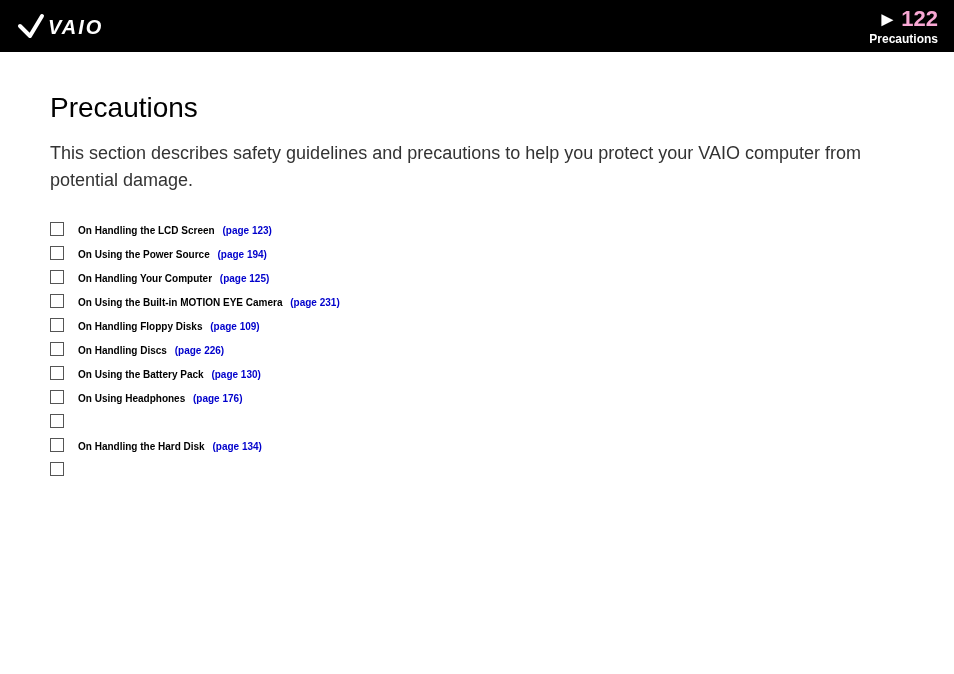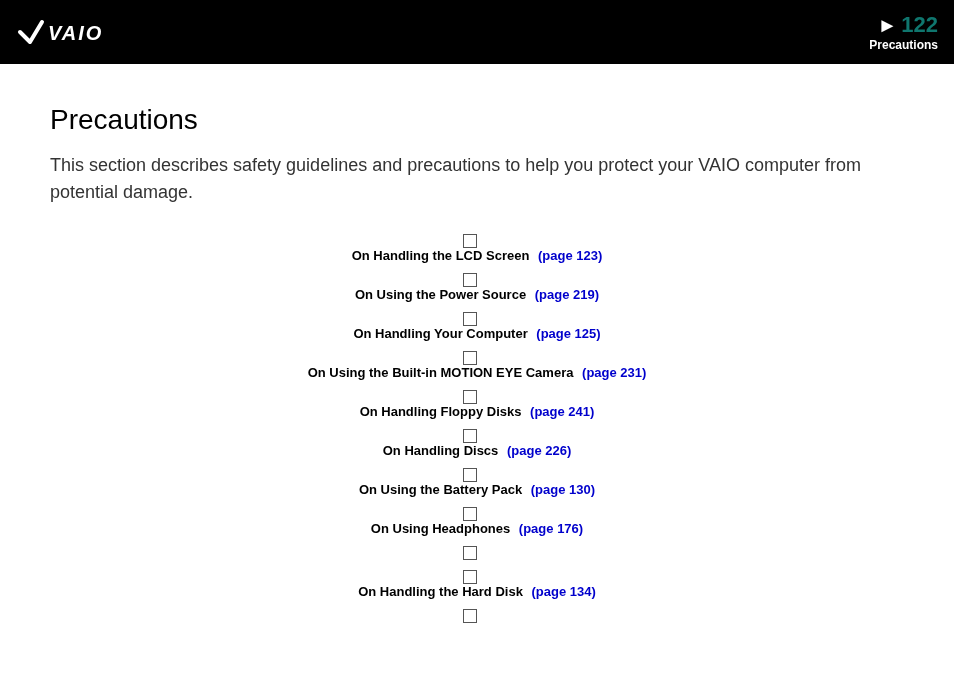--- a/index.html
+++ b/index.html
@@ -12,21 +12,21 @@
       width: 954px;
       height: 674px;
       font-family: Arial, Helvetica, sans-serif;
       background: #ffffff;
       overflow: hidden;
     }
 
     
     .header {
       background: #000000;
-      height: 64px;
+      height: 52px;
       display: flex;
       align-items: center;
       justify-content: space-between;
       padding: 0 16px;
     }
 
     .logo-area {
       display: flex;
       align-items: center;
     }
@@ -54,21 +54,21 @@
       gap: 4px;
     }
 
     .arrow-right {
       color: white;
       font-size: 20px;
       font-weight: bold;
     }
 
     .page-number-text {
-      color: #0f766e;
+      color: #f9a8d4;
       font-size: 22px;
       font-weight: bold;
     }
 
     .precautions-header-text {
       color: white;
       font-size: 12px;
       font-weight: bold;
     }
 
@@ -91,24 +91,23 @@
       line-height: 1.5;
     }
 
     .toc-list {
       list-style: none;
       padding: 0;
     }
 
     .toc-list li {
       display: flex;
-      align-items: center;
+      align-items: flex-end;
       margin-bottom: 10px;
-      font-size: 13px;
-      flex-direction: column;
+      font-size: 10px;
     }
 
     .checkbox-icon {
       width: 14px;
       height: 14px;
       border: 1.5px solid #555555;
       margin-right: 14px;
       flex-shrink: 0;
       display: inline-block;
     }
@@ -154,33 +153,33 @@
   <h1 class="page-title">Precautions</h1>
   <p class="intro-text">This section describes safety guidelines and precautions to help you protect your VAIO computer from potential damage.</p>
 
   <ul class="toc-list">
   <li>
         <span class="checkbox-icon"></span>
         <span class="toc-item-text">On Handling the LCD Screen <a class="toc-item-link" href="#">(page 123)</a></span>
       </li>
       <li>
         <span class="checkbox-icon"></span>
-        <span class="toc-item-text">On Using the Power Source <a class="toc-item-link" href="#">(page 219)</a></span>
+        <span class="toc-item-text">On Using the Power Source <a class="toc-item-link" href="#">(page 194)</a></span>
       </li>
       <li>
         <span class="checkbox-icon"></span>
         <span class="toc-item-text">On Handling Your Computer <a class="toc-item-link" href="#">(page 125)</a></span>
       </li>
       <li>
         <span class="checkbox-icon"></span>
         <span class="toc-item-text">On Using the Built-in MOTION EYE Camera <a class="toc-item-link" href="#">(page 231)</a></span>
       </li>
       <li>
         <span class="checkbox-icon"></span>
-        <span class="toc-item-text">On Handling Floppy Disks <a class="toc-item-link" href="#">(page 241)</a></span>
+        <span class="toc-item-text">On Handling Floppy Disks <a class="toc-item-link" href="#">(page 109)</a></span>
       </li>
       <li>
         <span class="checkbox-icon"></span>
         <span class="toc-item-text">On Handling Discs <a class="toc-item-link" href="#">(page 226)</a></span>
       </li>
       <li>
         <span class="checkbox-icon"></span>
         <span class="toc-item-text">On Using the Battery Pack <a class="toc-item-link" href="#">(page 130)</a></span>
       </li>
       <li>

